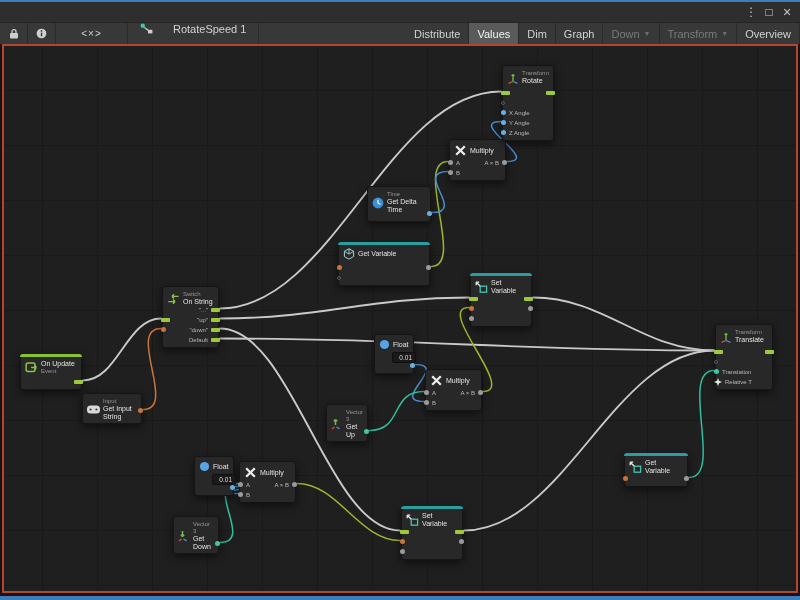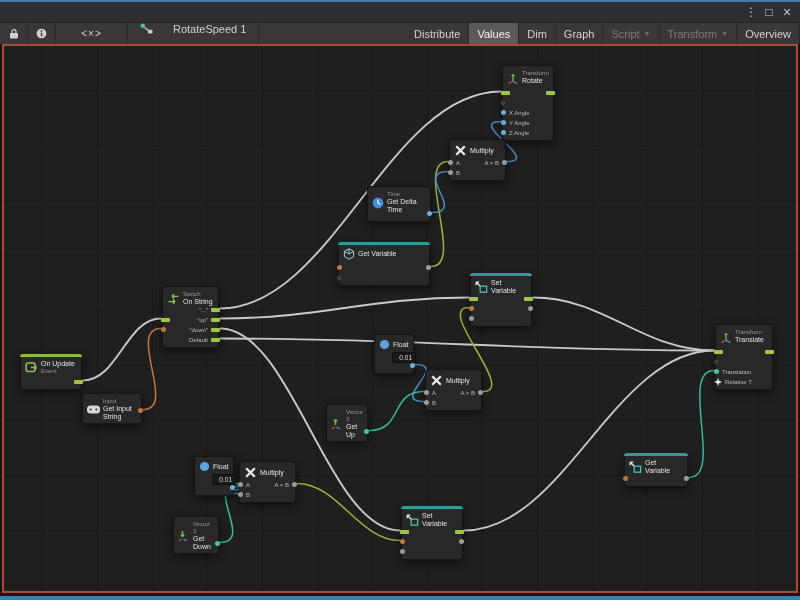--- a/index.html
+++ b/index.html
@@ -106,21 +106,21 @@
       <div class="tbtn active">
         <span>Values</span>
       </div>
       <div class="tbtn">
         <span>Dim</span>
       </div>
       <div class="tbtn">
         <span>Graph</span>
       </div>
       <div class="tbtn disabled">
-        <span>Script</span>
+        <span>Down</span>
         <span class="caret">▼</span>
       </div>
       <div class="tbtn disabled">
         <span>Transform</span>
         <span class="caret">▼</span>
       </div>
       <div class="tbtn">
         <span>Overview</span>
       </div>
     </div>

